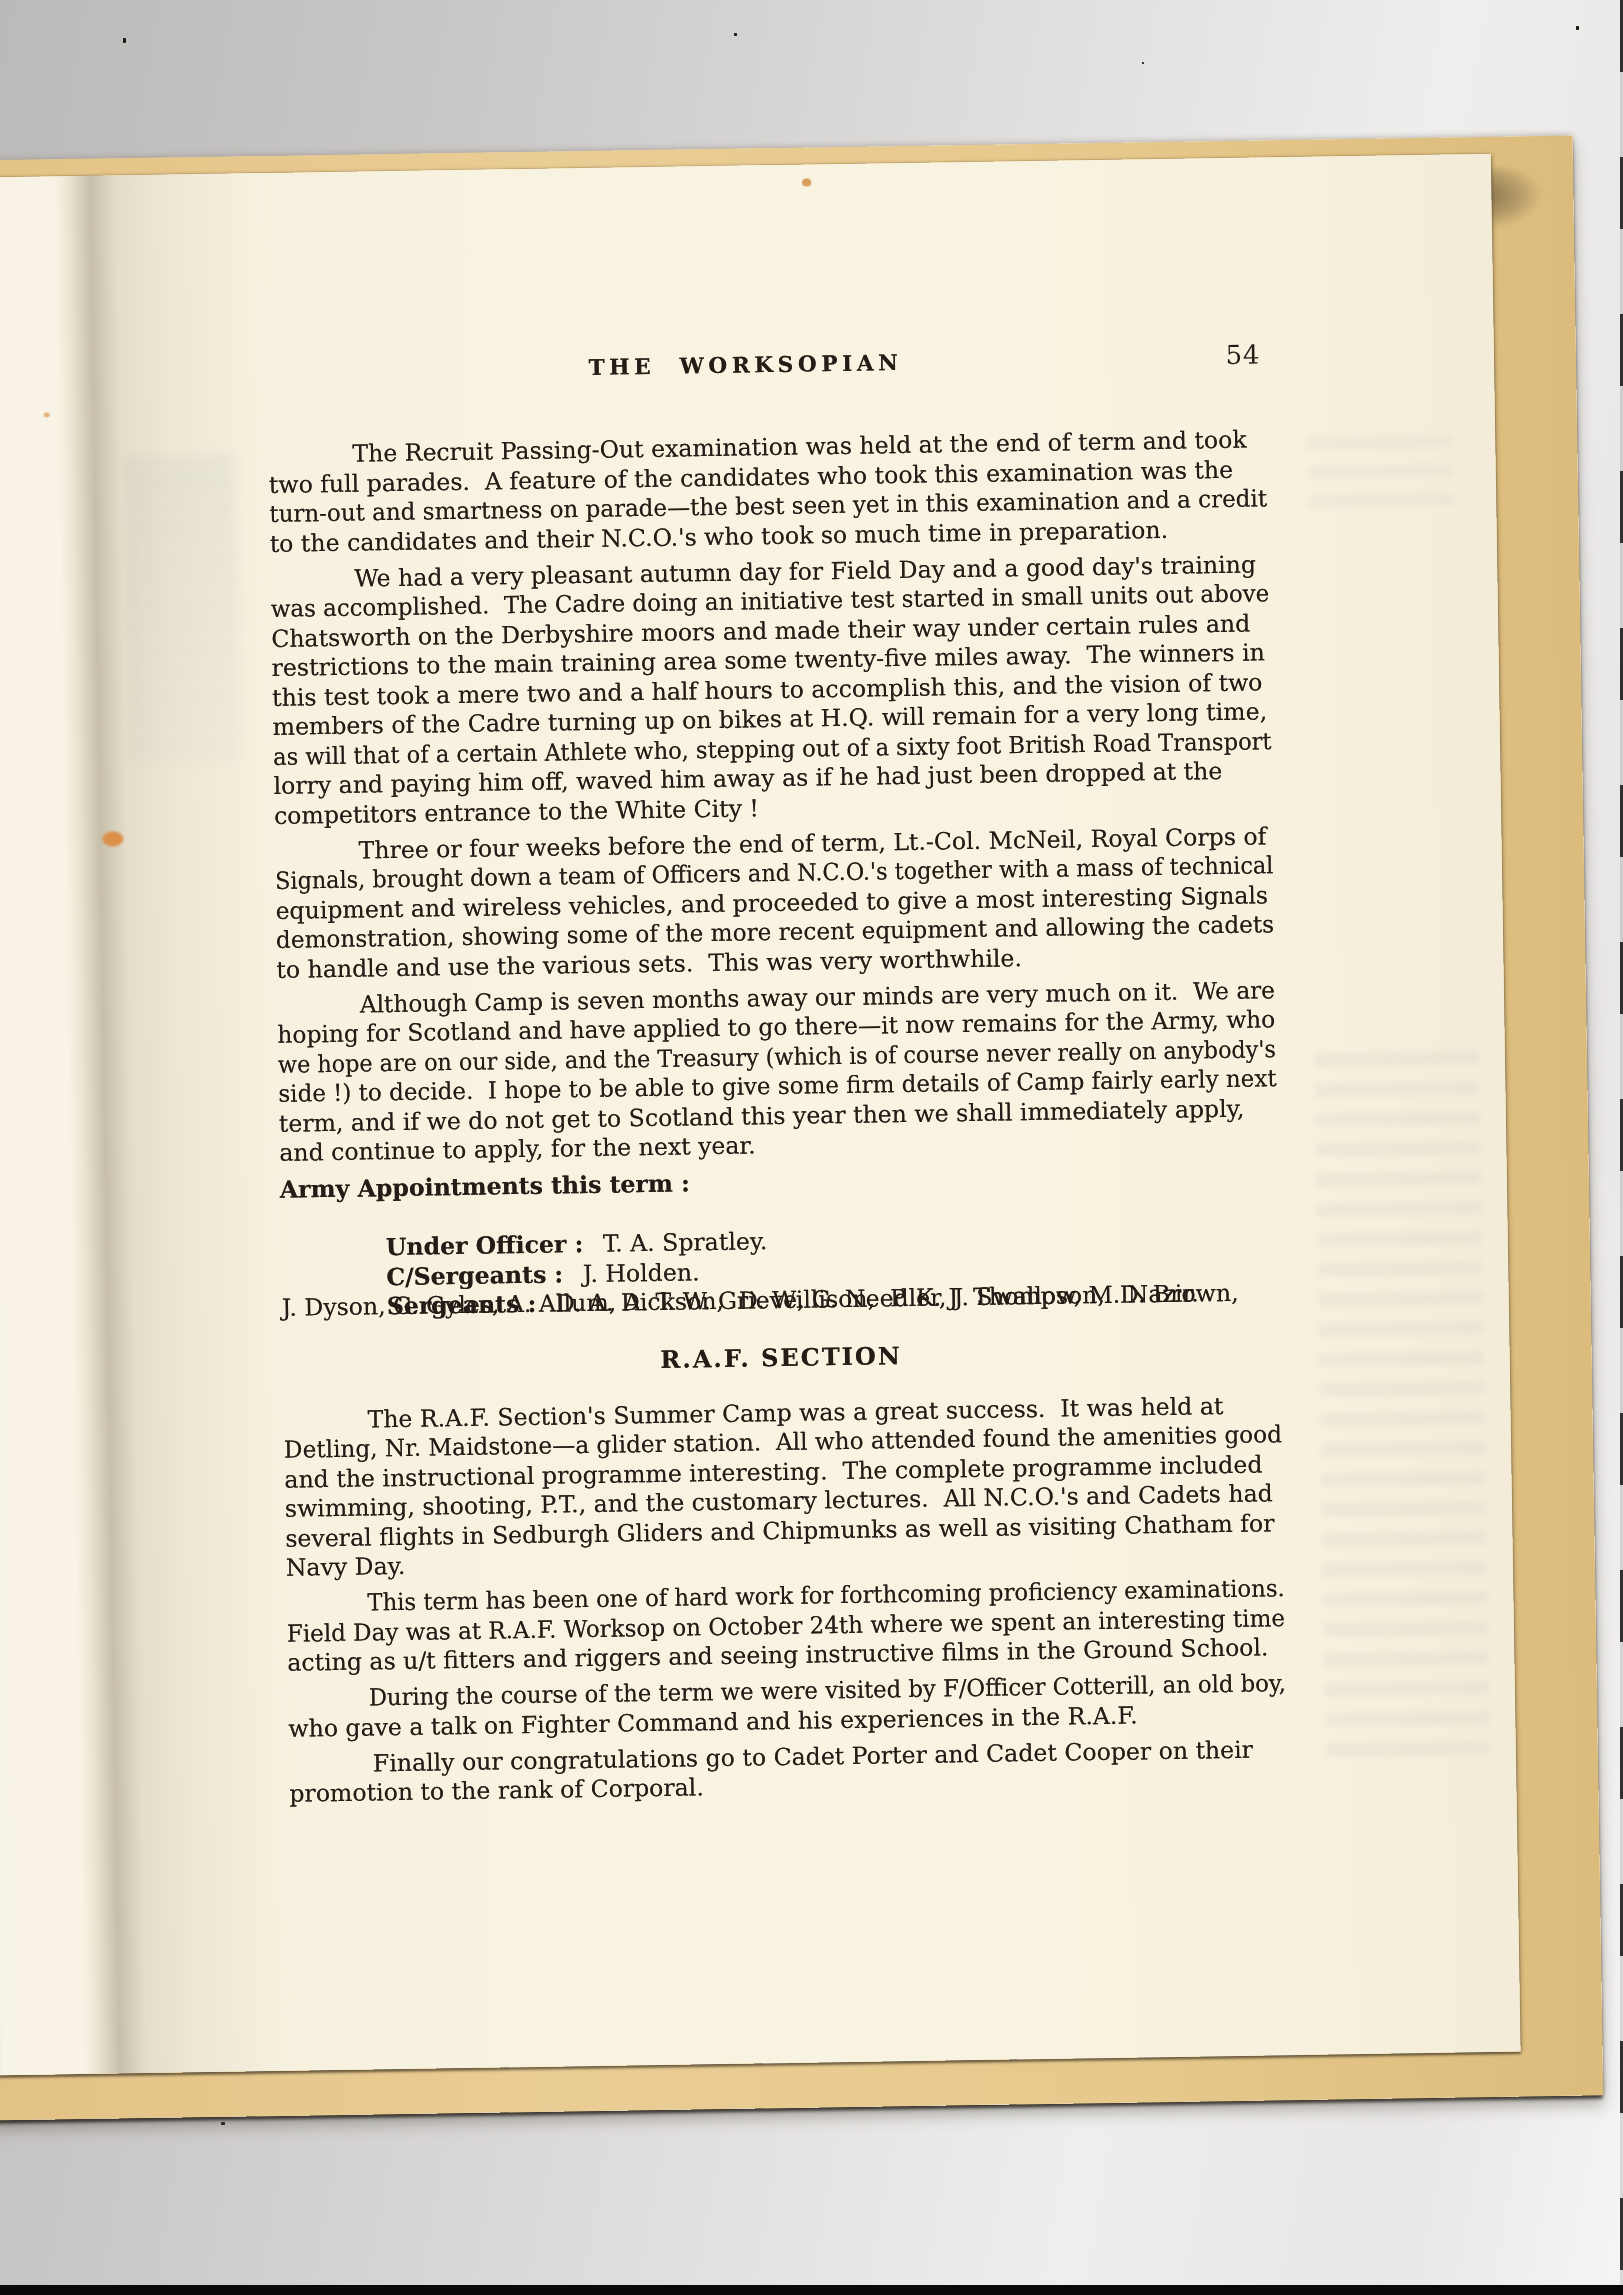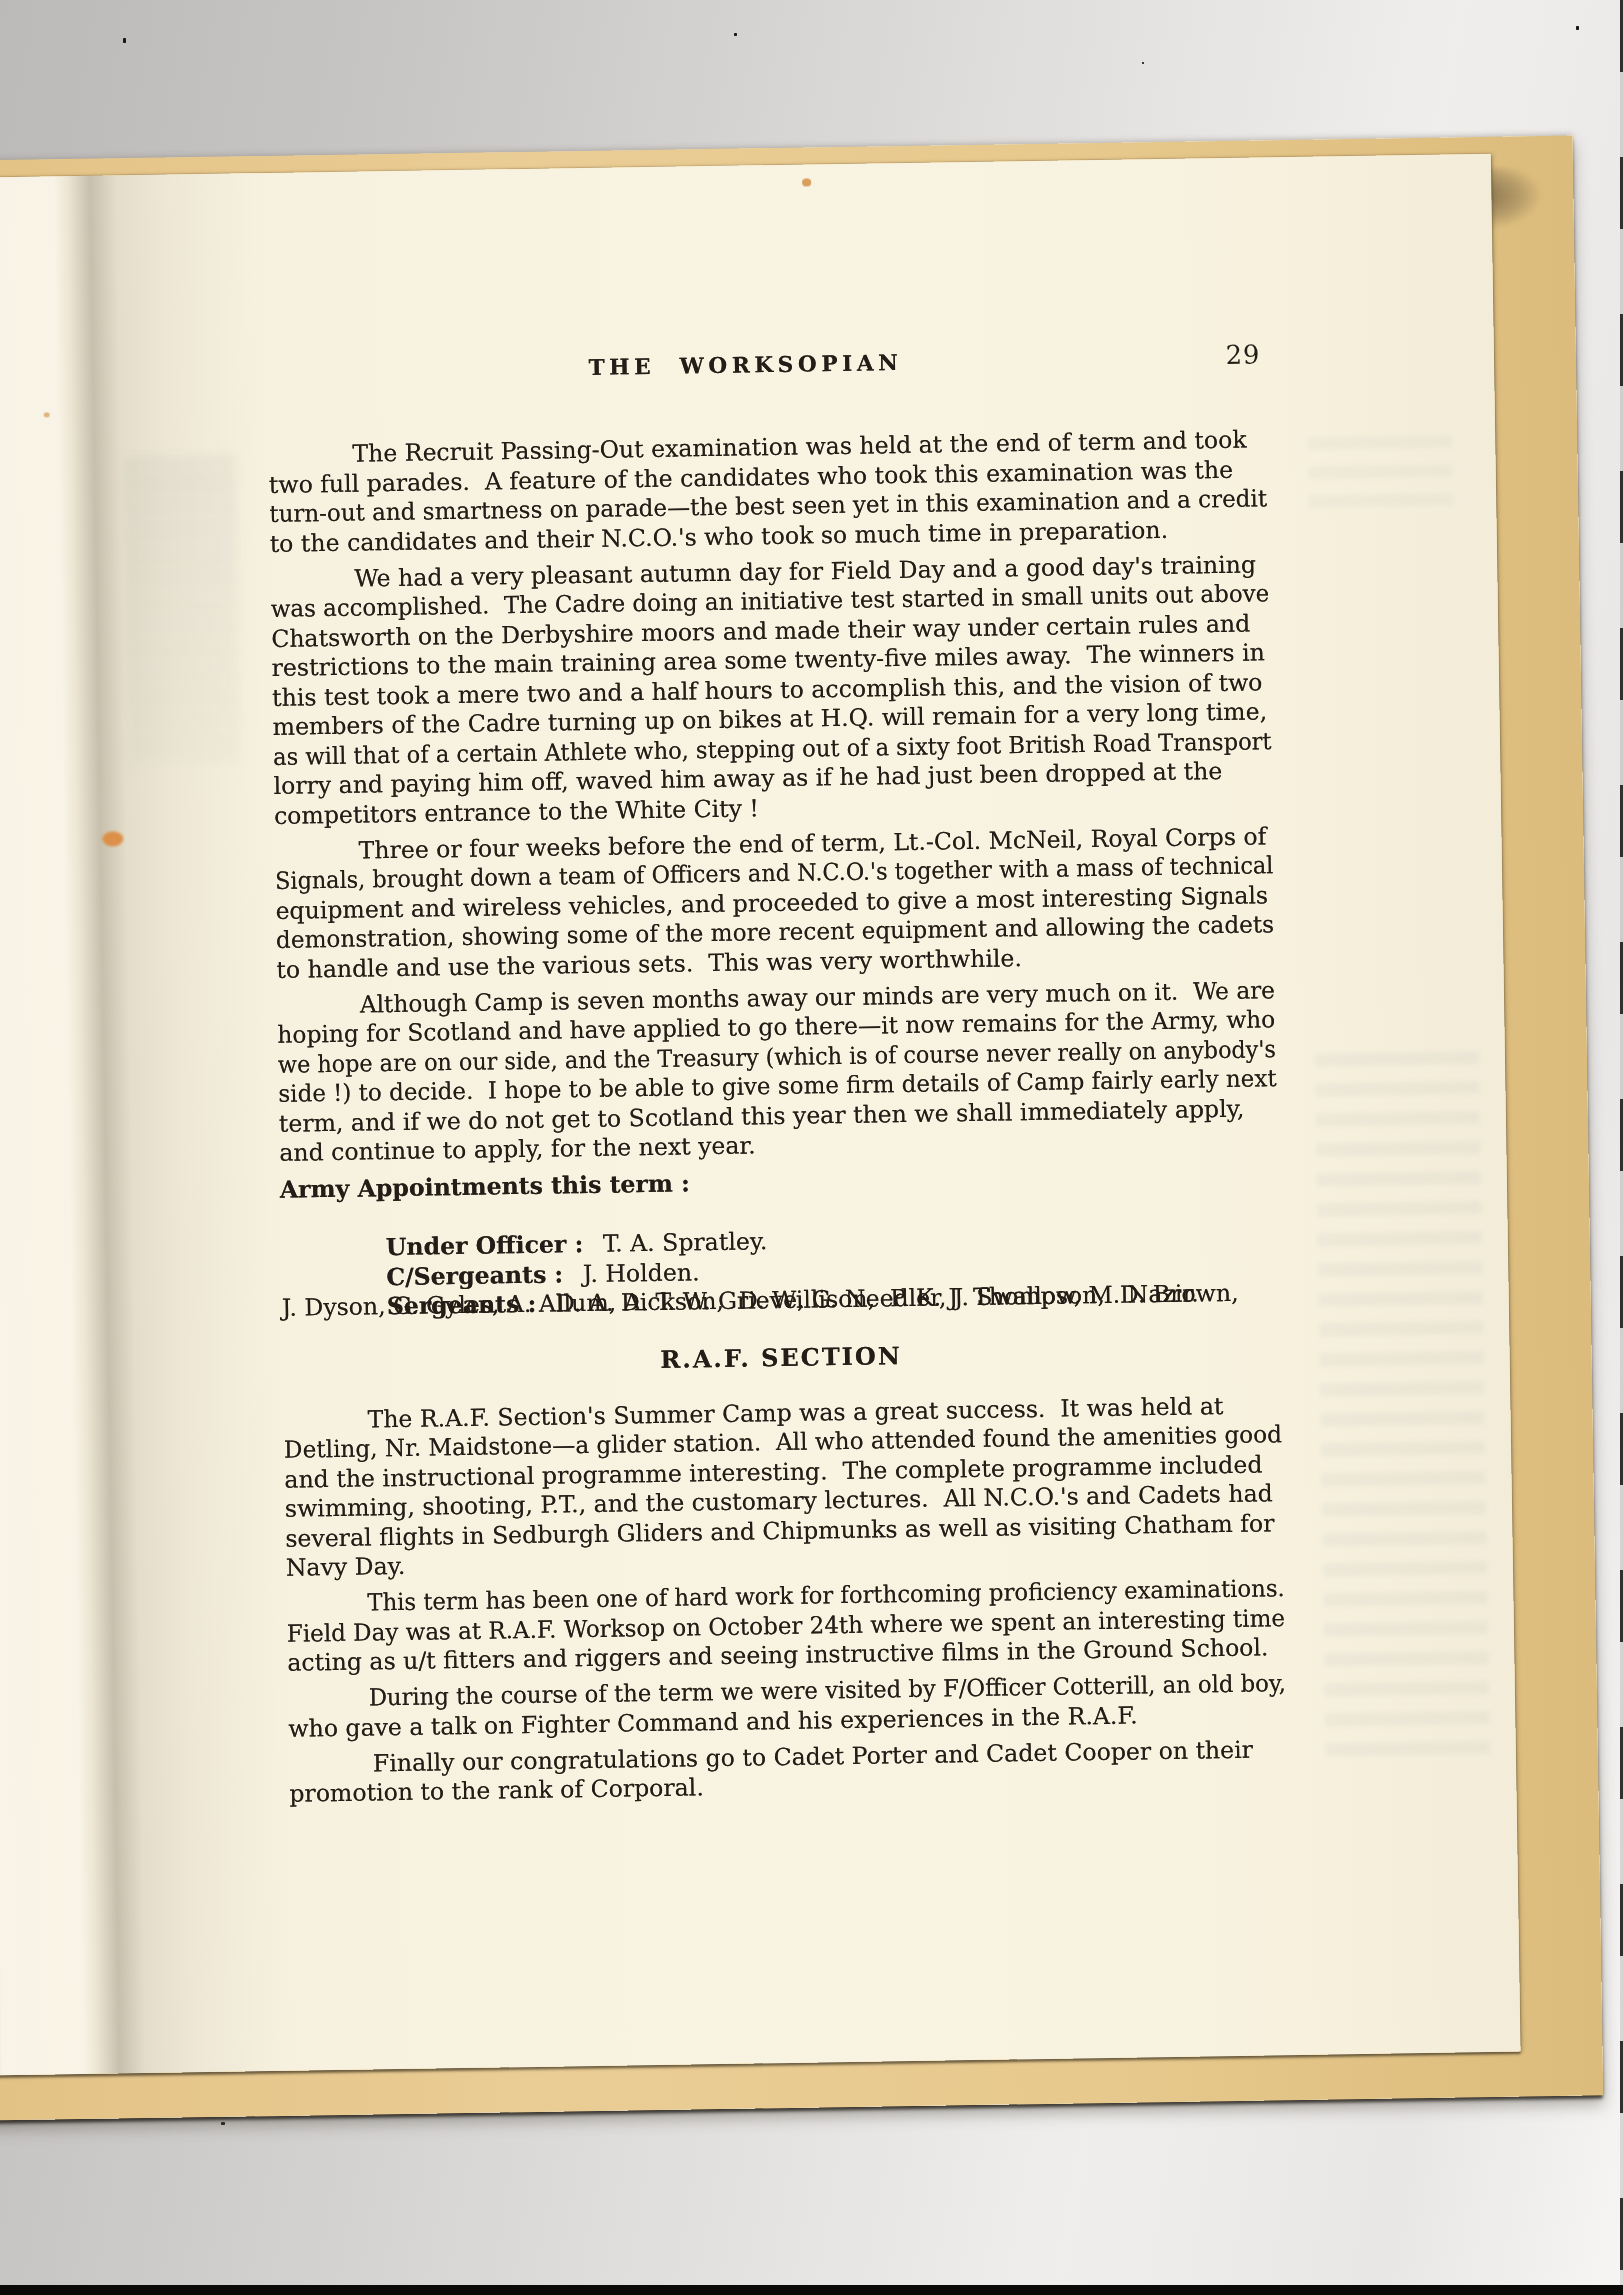--- a/index.html
+++ b/index.html
@@ -89,21 +89,21 @@
 
     <div class="ghost-col"></div>
     <div class="ghost-blk1"></div>
     <div class="ghost-spine"></div>
     <div class="fox1"></div>
     <div class="fox2"></div>
     <div class="fox3"></div>
 
     <div class="header-row">
       <span class="running-title textarea-font" style="color:#231d17;text-shadow:0 0 0.4px rgba(38,31,24,.75);">THE  WORKSOPIAN</span>
-      <span class="page-number" style="color:#231d17;">29</span>
+      <span class="page-number" style="color:#231d17;">54</span>
     </div>
 
     <div class="textarea">
       <div class="text-flow">
 
         <section>
           <div class="para">
               <div class="line first" style="transform: scaleX(1);">The Recruit Passing-Out examination was held at the end of term and took</div>
               <div class="line" style="transform: scaleX(1);">two full parades.  A feature of the candidates who took this examination was the</div>
               <div class="line" style="transform: scaleX(0.975);">turn-out and smartness on parade—the best seen yet in this examination and a credit</div>

